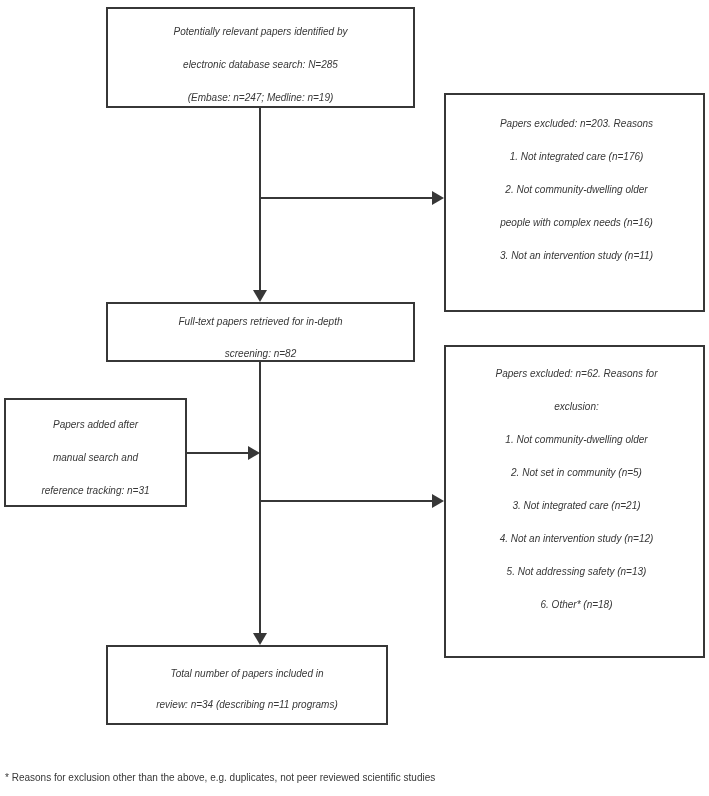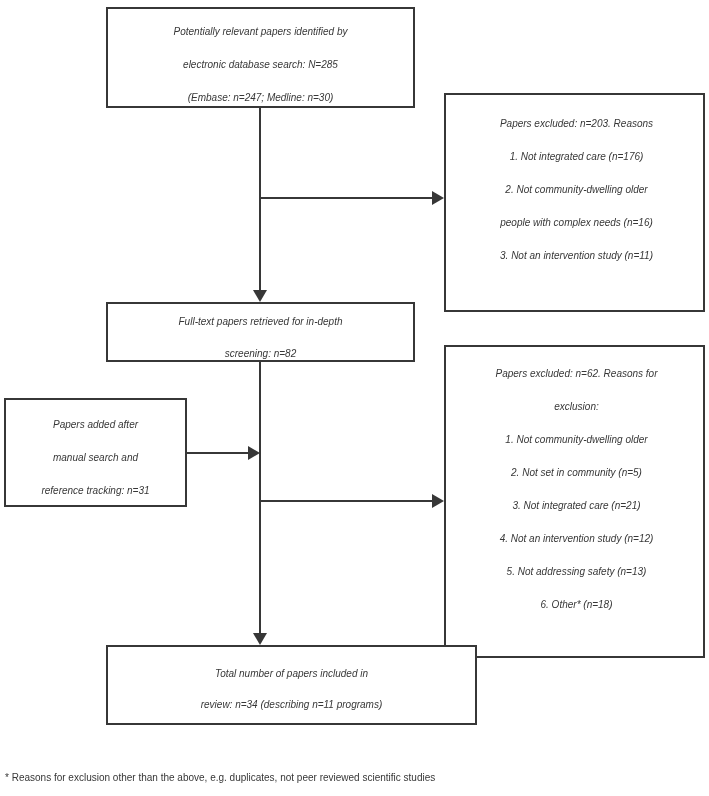--- a/index.html
+++ b/index.html
@@ -25,21 +25,21 @@
     color: var(--ink);
     font-style: italic;
   }
   .box .bline { display: block; white-space: nowrap; }
   .center { text-align: center; }
   .left { text-align: center; }
 
   .box-identified { left: 106px; top: 7px;  width: 309px; height: 101px; padding-top: 6px;  line-height: 33px; }
   .box-fulltext   { left: 106px; top: 302px; width: 309px; height: 60px;  padding-top: 2px;  line-height: 32px; }
   .box-manual     { left: 4px;   top: 398px; width: 183px; height: 109px; padding-top: 8px;  line-height: 33px; }
-  .box-included   { left: 106px; top: 645px; width: 371px; height: 80px;  padding-top: 11px; line-height: 31px; }
+  .box-included   { left: 106px; top: 645px; width: 282px; height: 80px;  padding-top: 11px; line-height: 31px; }
   .box-excl1      { left: 444px; top: 93px;  width: 261px; height: 219px; padding: 12px 4px 0 8px; line-height: 33px; }
   .box-excl2      { left: 444px; top: 345px; width: 261px; height: 313px; padding: 10px 4px 0 8px; line-height: 33px; }
 
   .vline, .hline { position: absolute; background: var(--ink); }
   .arr-down {
     position: absolute; width: 0; height: 0;
     border-left: 7px solid transparent;
     border-right: 7px solid transparent;
     border-top: 12px solid var(--ink);
   }
@@ -60,21 +60,21 @@
   }
 </style>
 </head>
 <body>
 
 <div class="canvas">
 
   <div class="box center box-identified">
     <span class="bline">Potentially relevant papers identified by</span>
     <span class="bline">electronic database search: N=285</span>
-    <span class="bline">(Embase: n=247; Medline: n=30)</span>
+    <span class="bline">(Embase: n=247; Medline: n=19)</span>
   </div>
 
   <div class="box left box-excl1">
     <span class="bline">Papers excluded: n=203. Reasons</span>
     <span class="bline">1. Not integrated care (n=176)</span>
     <span class="bline">2. Not community-dwelling older</span>
     <span class="bline">people with complex needs (n=16)</span>
     <span class="bline">3. Not an intervention study (n=11)</span>
   </div>
 

